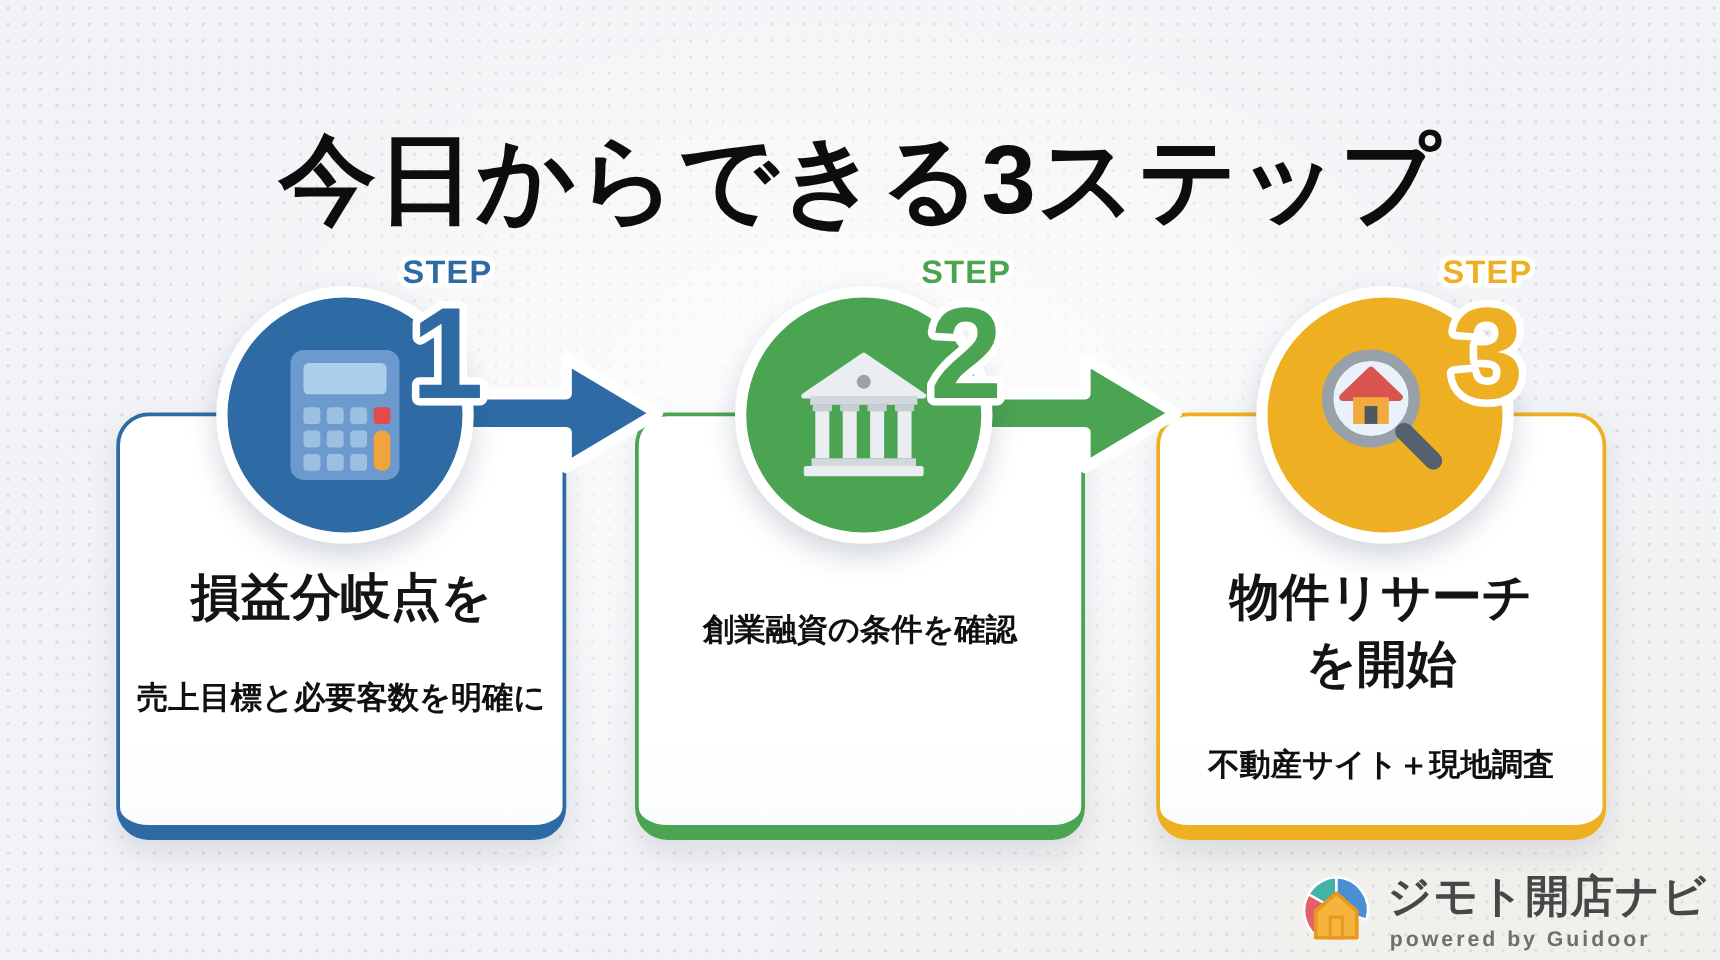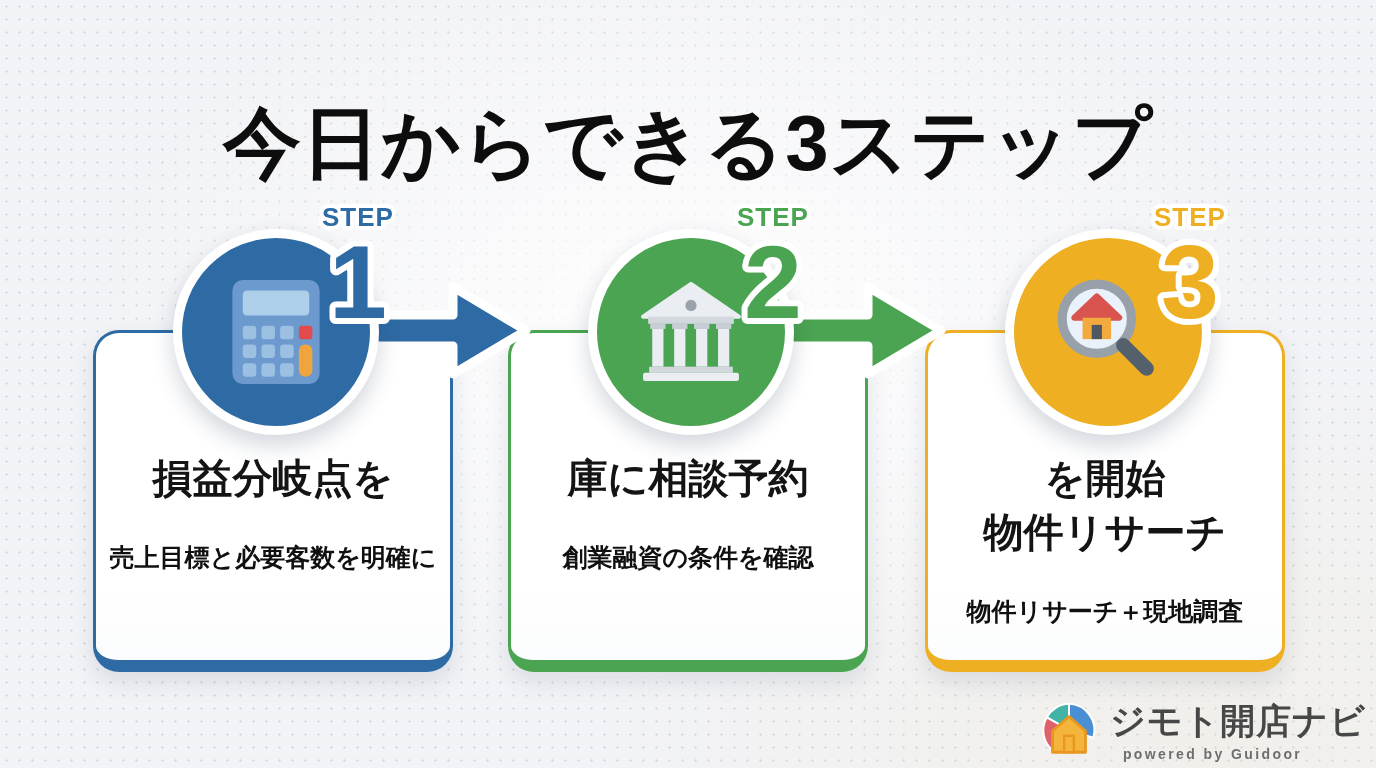--- a/index.html
+++ b/index.html
@@ -80,21 +80,21 @@
     fill:var(--accent);
     stroke:#ffffff;stroke-width:9px;stroke-linejoin:round;
   }
 
   .footer{
     position:absolute;right:10px;bottom:6px;z-index:2;
     display:flex;align-items:center;gap:12px;
   }
   .footer-texts{display:flex;flex-direction:column;align-items:flex-start;}
   .footer-brand{font-size:35px;font-weight:800;color:#474747;letter-spacing:1px;}
-  .footer-powered{font-size:14px;font-weight:600;color:#6e6e6e;letter-spacing:2.4px;margin-top:1px;margin-left:13px;}
+  .footer-powered{font-size:17px;font-weight:600;color:#6e6e6e;letter-spacing:2.4px;margin-top:1px;margin-left:2px;}
 </style>
 </head>
 <body>
 
 <div class="bg-dots"></div>
 <div class="bg-glow"></div>
 
 <h1 class="main-title">今日からできる3ステップ</h1>
 
 <div class="step step-0" style="--accent: #2E6BA5;">
@@ -129,21 +129,20 @@
 
   <svg class="badge" width="150" height="140" viewBox="0 0 150 140">
     <text class="badge-step" x="75" y="30" text-anchor="middle">STEP</text>
     <text class="badge-num" x="75" y="122" text-anchor="middle">1</text>
   </svg>
 </div>
 
 <div class="step step-1" style="--accent: #4BA451;">
   <div class="card">
     <div class="card-title">
-      <div>庫に相談予約</div>
     </div>
     <div class="card-sub">創業融資の条件を確認</div>
   </div>
 
   <svg class="arrow" width="185" height="105" viewBox="0 0 185 105">
     <path d="M0,37 H101 V9 L174,52.5 L101,96 V68 H0 Z"></path>
   </svg>
 
   <div class="big-circle">
     <svg width="102" height="102" viewBox="0 0 100 100">
@@ -165,24 +164,24 @@
 
   <svg class="badge" width="150" height="140" viewBox="0 0 150 140">
     <text class="badge-step" x="75" y="30" text-anchor="middle">STEP</text>
     <text class="badge-num" x="75" y="122" text-anchor="middle">2</text>
   </svg>
 </div>
 
 <div class="step step-2" style="--accent: #EEB022;">
   <div class="card">
     <div class="card-title">
+      <div>物件リサーチ</div>
       <div>を開始</div>
-      <div>物件リサーチ</div>
     </div>
-    <div class="card-sub">物件リサーチ＋現地調査</div>
+    <div class="card-sub">不動産サイト＋現地調査</div>
   </div>
 
   <div class="big-circle">
     <svg width="112" height="112" viewBox="0 0 110 110">
       <circle cx="44" cy="42" r="34" fill="#E9F2FA" stroke="#98A0AA" stroke-width="9"></circle>
       <polygon points="22,41 44,20 66,41" fill="#D9534F" stroke="#D9534F" stroke-width="6" stroke-linejoin="round"></polygon>
       <rect x="30" y="41" width="28" height="21" fill="#F2A93D"></rect>
       <rect x="39" y="48" width="10" height="14" fill="#4E5863"></rect>
       <line x1="70" y1="68" x2="93" y2="91" stroke="#54606C" stroke-width="14" stroke-linecap="round"></line>
     </svg>

